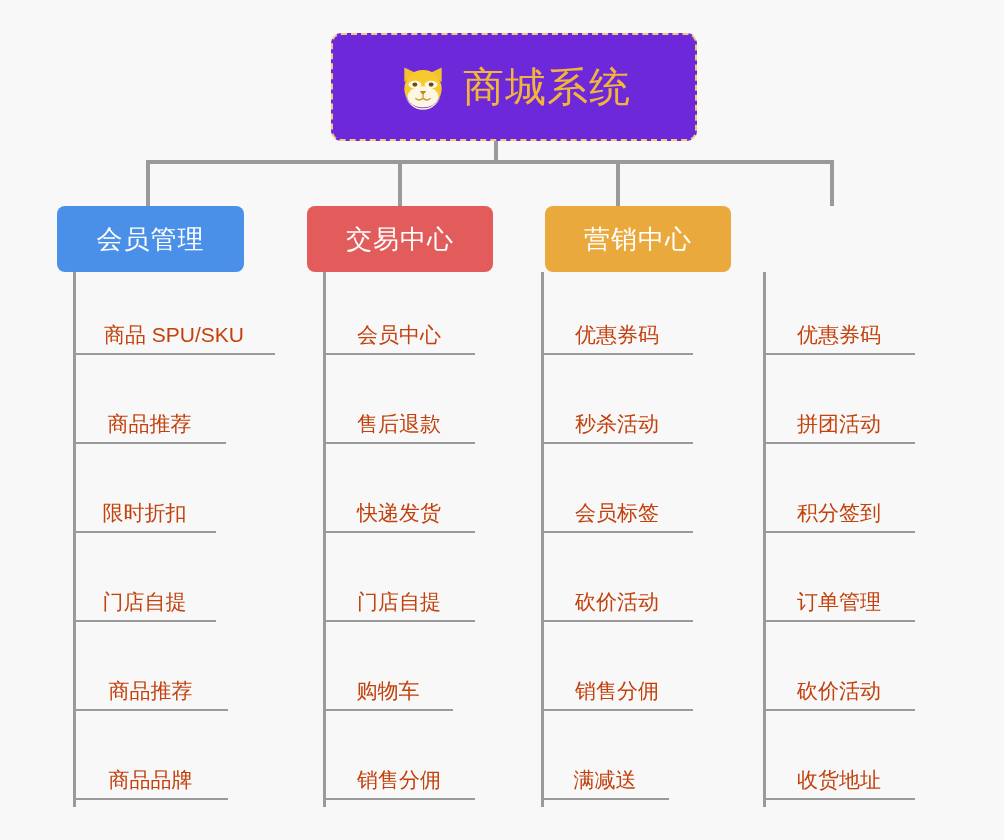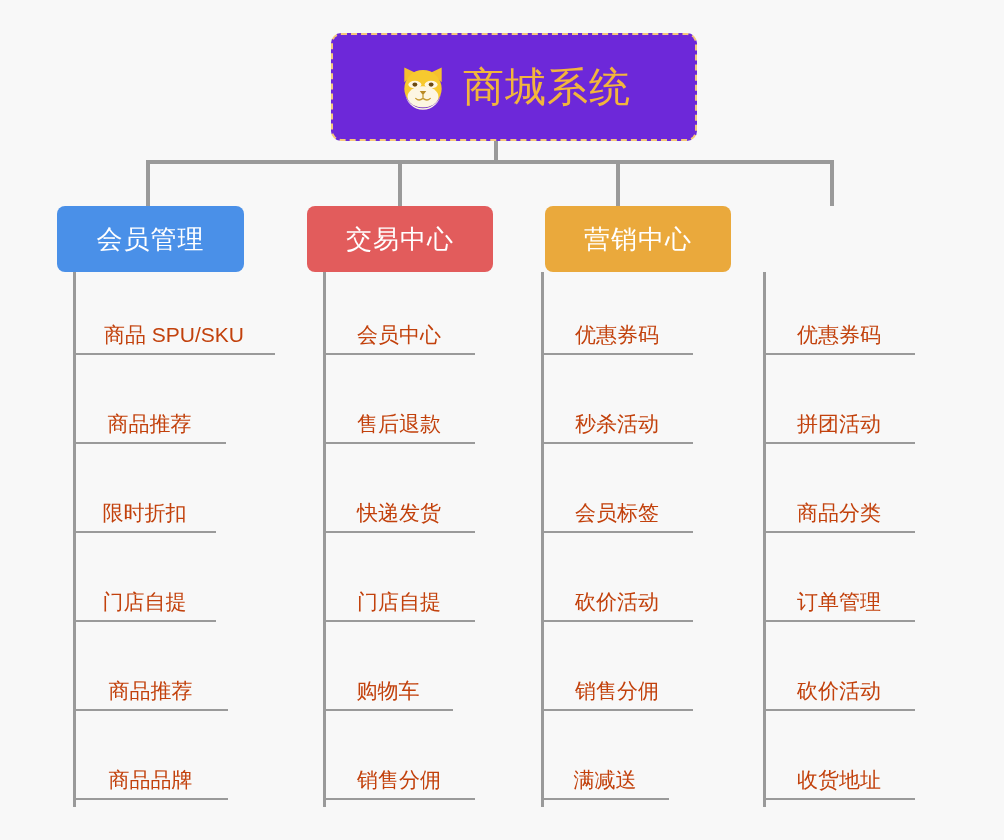--- a/index.html
+++ b/index.html
@@ -260,21 +260,21 @@
       <div class="leaf-item" style="top: 81px; width: 152px;">
         <div class="leaf-underline" style="width: 152px; background: rgb(154, 154, 154);"></div>
         <div class="leaf-label">优惠券码</div>
       </div>
       <div class="leaf-item" style="top: 170px; width: 152px;">
         <div class="leaf-underline" style="width: 152px; background: rgb(154, 154, 154);"></div>
         <div class="leaf-label">拼团活动</div>
       </div>
       <div class="leaf-item" style="top: 259px; width: 152px;">
         <div class="leaf-underline" style="width: 152px; background: rgb(154, 154, 154);"></div>
-        <div class="leaf-label">商品分类</div>
+        <div class="leaf-label">积分签到</div>
       </div>
       <div class="leaf-item" style="top: 348px; width: 152px;">
         <div class="leaf-underline" style="width: 152px; background: rgb(154, 154, 154);"></div>
         <div class="leaf-label">订单管理</div>
       </div>
       <div class="leaf-item" style="top: 437px; width: 152px;">
         <div class="leaf-underline" style="width: 152px; background: rgb(154, 154, 154);"></div>
         <div class="leaf-label">砍价活动</div>
       </div>
       <div class="leaf-item" style="top: 526px; width: 152px;">

